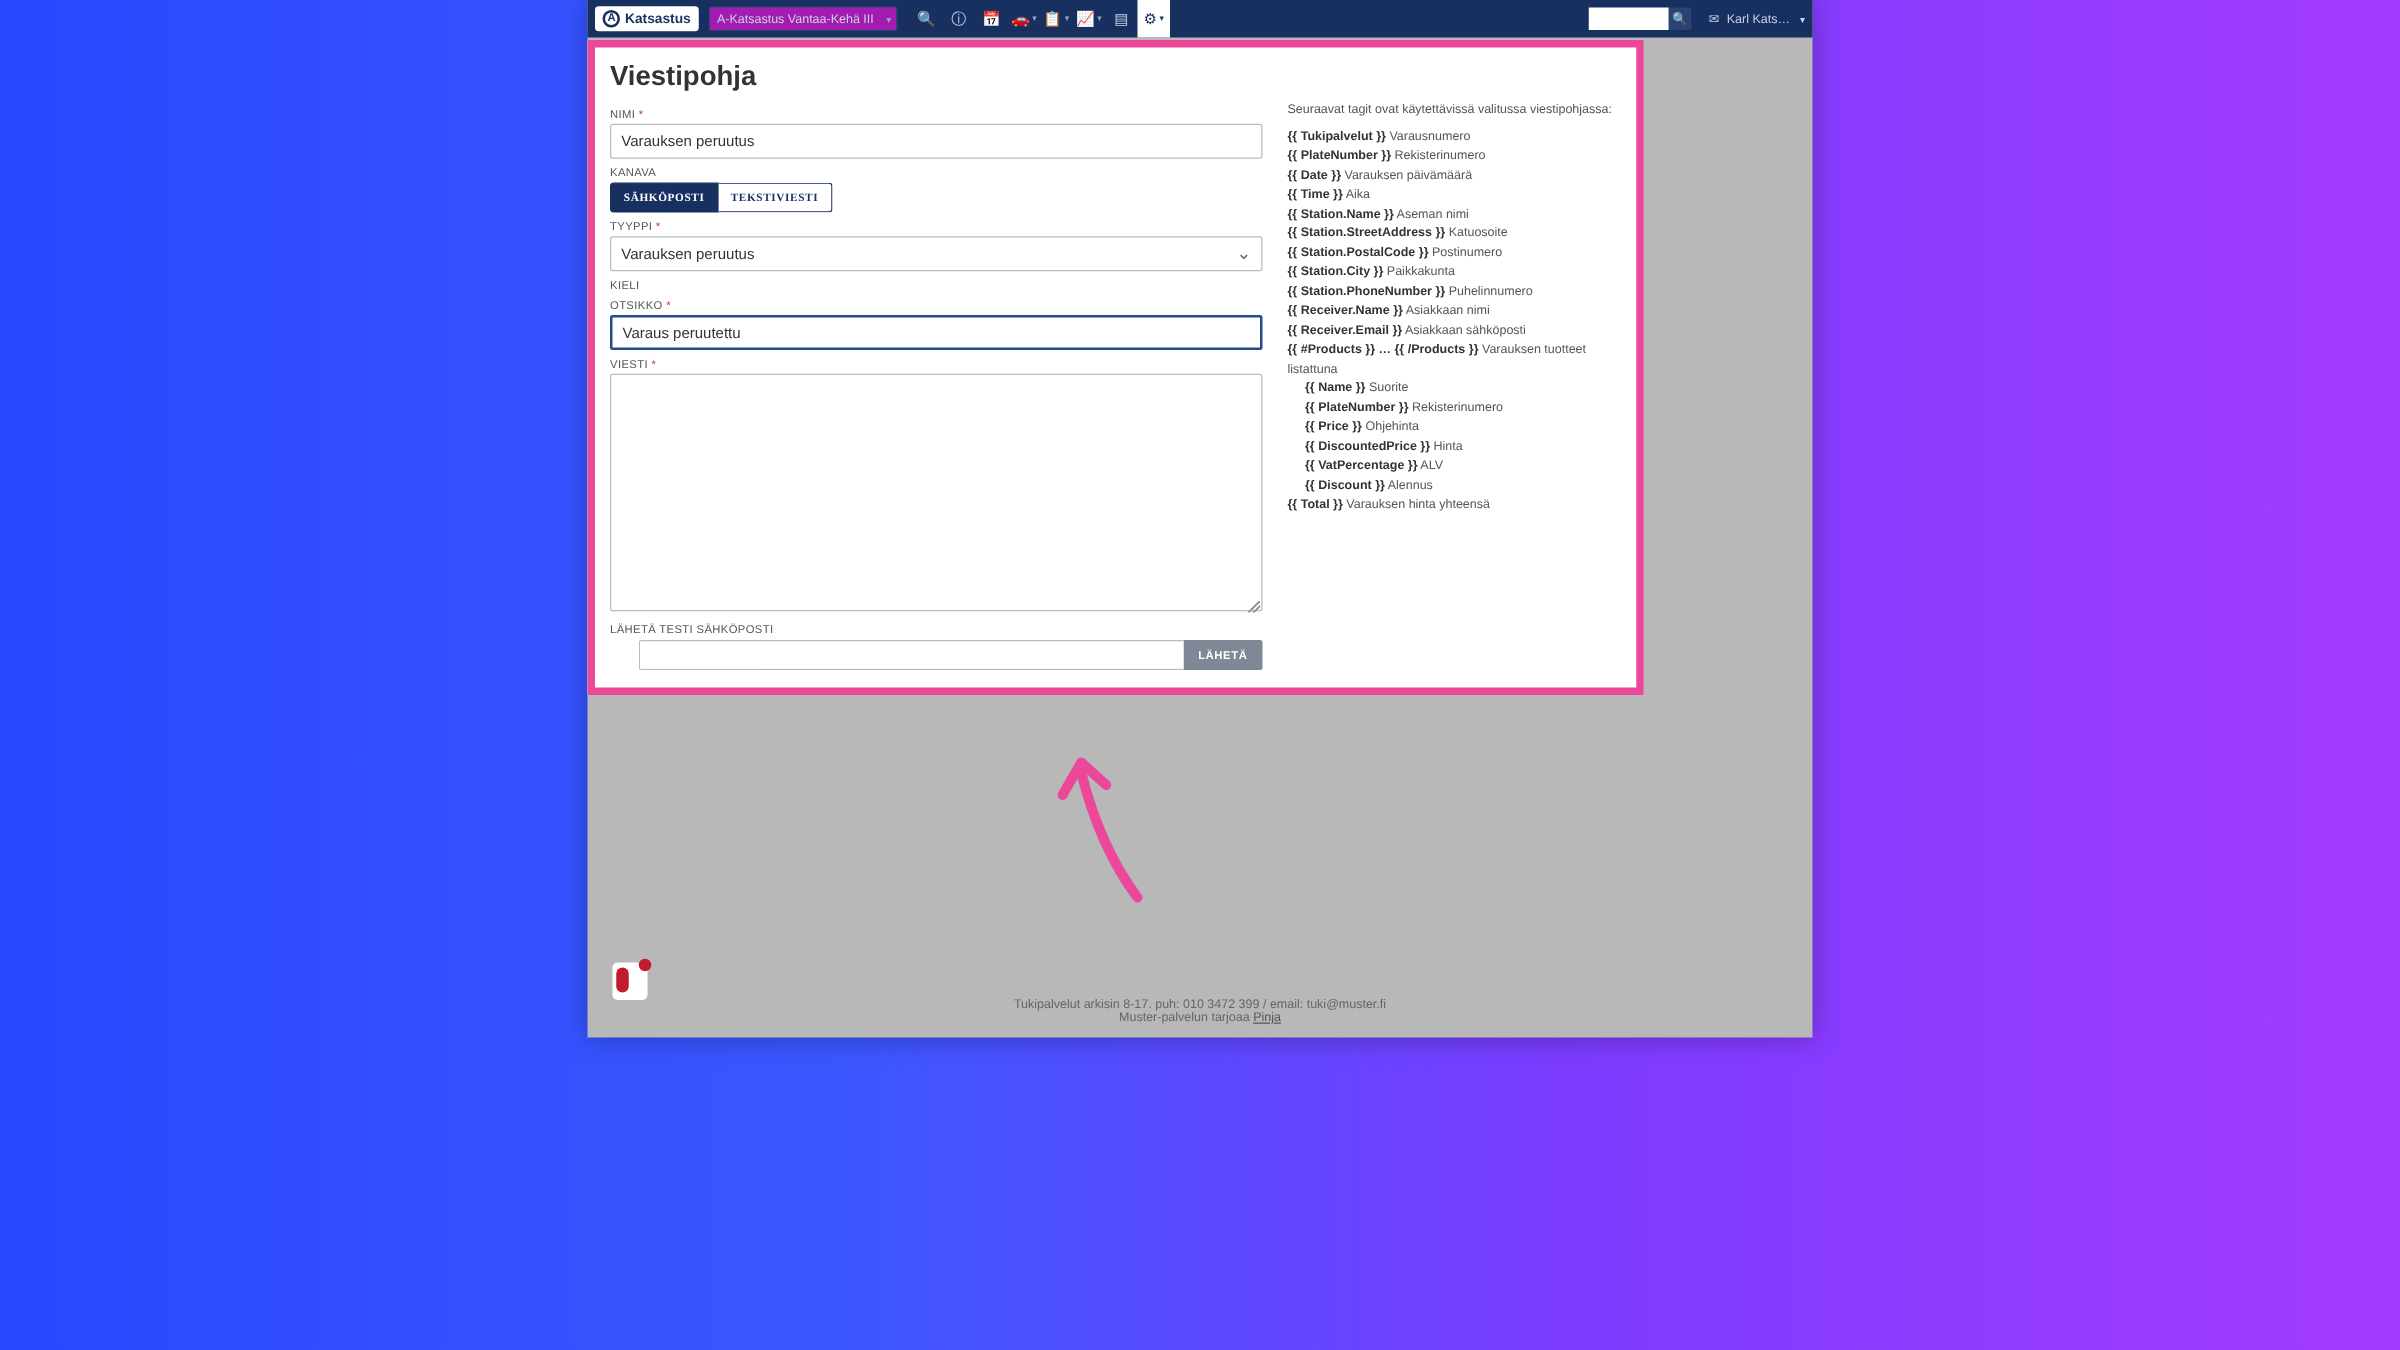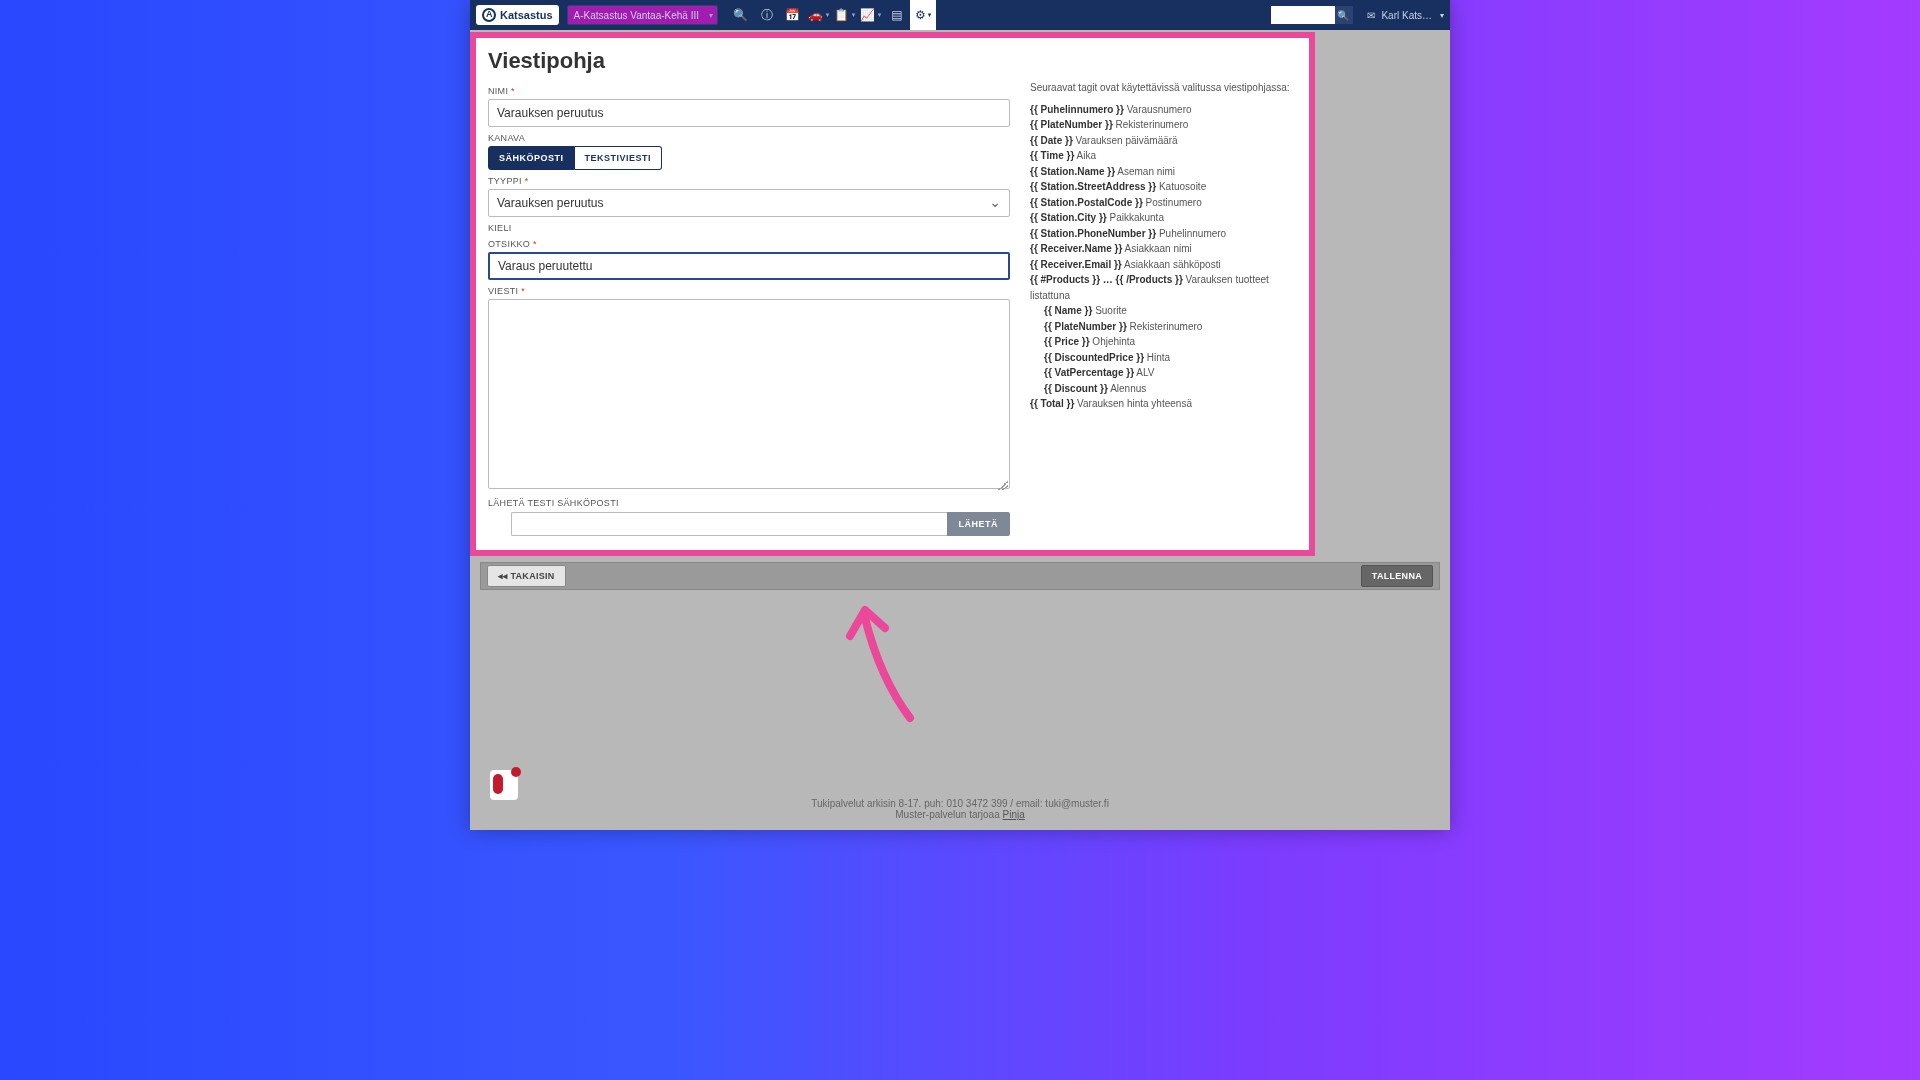--- a/index.html
+++ b/index.html
@@ -58,21 +58,21 @@
   .right-col { flex:1; font-size:10px; color:#555; line-height:1.55; }
   .field-label { font-size:9px; color:#555; text-transform:uppercase; letter-spacing:0.3px; margin:6px 0 3px 0;}
   .field-label .req { color:#c0392b; }
   .text-input, .select-input {
     width:100%; height:28px; border:1px solid #bbb; border-radius:2px;
     background:#fff; padding:0 8px; font-size:12px; color:#333;
   }
   .text-input.focused { border:2px solid #274b8e; }
   .select-input { position:relative; display:flex; align-items:center; }
   .select-input::after { content:"⌄"; position:absolute; right:8px; color:#666; font-size:14px; top:4px;}
-  .seg-group { display:flex; }
+  .seg-group { display:flex;font-family:Liberation Serif, serif; }
   .seg { border:1px solid #17305f; font-size:9px; font-weight:bold; padding:6px 10px; letter-spacing:0.5px;}
   .seg.active { background:#17305f; color:#fff; }
   .seg.inactive { background:#fff; color:#17305f; }
   .seg:first-child { border-radius:3px 0 0 3px; }
   .seg:last-child { border-radius:0 3px 3px 0; border-left:none;}
   .textarea {
     width:100%; height:190px; border:1px solid #bbb; border-radius:2px;
     background:#fff; padding:6px 8px; font-size:12px; color:#333; resize:none;
     position:relative;
   }
@@ -173,21 +173,21 @@
           <div class="field-label">LÄHETÄ TESTI SÄHKÖPOSTI</div>
           <div class="send-row">
             <input type="text" value="" style="">
             <button>LÄHETÄ</button>
           </div>
         </div>
 
         <div class="right-col">
           <div class="tag-intro">Seuraavat tagit ovat käytettävissä valitussa viestipohjassa:</div>
           <div id="tag-list">
-              <div class="tag-line"><b>{{ Puhelinnumero }}</b> Varausnumero</div>
+              <div class="tag-line"><b>{{ Tukipalvelut }}</b> Varausnumero</div>
               <div class="tag-line"><b>{{ PlateNumber }}</b> Rekisterinumero</div>
               <div class="tag-line"><b>{{ Date }}</b> Varauksen päivämäärä</div>
               <div class="tag-line"><b>{{ Time }}</b> Aika</div>
               <div class="tag-line"><b>{{ Station.Name }}</b> Aseman nimi</div>
               <div class="tag-line"><b>{{ Station.StreetAddress }}</b> Katuosoite</div>
               <div class="tag-line"><b>{{ Station.PostalCode }}</b> Postinumero</div>
               <div class="tag-line"><b>{{ Station.City }}</b> Paikkakunta</div>
               <div class="tag-line"><b>{{ Station.PhoneNumber }}</b> Puhelinnumero</div>
               <div class="tag-line"><b>{{ Receiver.Name }}</b> Asiakkaan nimi</div>
               <div class="tag-line"><b>{{ Receiver.Email }}</b> Asiakkaan sähköposti</div>
@@ -199,24 +199,20 @@
               <div class="tag-line tag-indent"><b>{{ Price }}</b> Ohjehinta</div>
               <div class="tag-line tag-indent"><b>{{ DiscountedPrice }}</b> Hinta</div>
               <div class="tag-line tag-indent"><b>{{ VatPercentage }}</b> ALV</div>
               <div class="tag-line tag-indent"><b>{{ Discount }}</b> Alennus</div>
             </div>
           <div class="tag-line"><b>{{ Total }}</b> <span>Varauksen hinta yhteensä</span></div>
         </div>
       </div>
     </div>
 
-    <div class="action-bar">
-      <button class="btn">◂◂ <span>TAKAISIN</span></button>
-      <button class="btn btn-primary">TALLENNA</button>
-    </div>
 
     <svg class="arrow-svg" width="100" height="130">
       <path d="M 70 120 Q 40 80 25 20" stroke="#ec4899" stroke-width="8" fill="none" stroke-linecap="round"></path>
       <path d="M 10 38 L 25 12 L 45 30" stroke="#ec4899" stroke-width="8" fill="none" stroke-linecap="round" stroke-linejoin="round"></path>
     </svg>
 
     <div class="foot-logo">
       <div class="foot-logo-shape"></div>
     </div>
 

